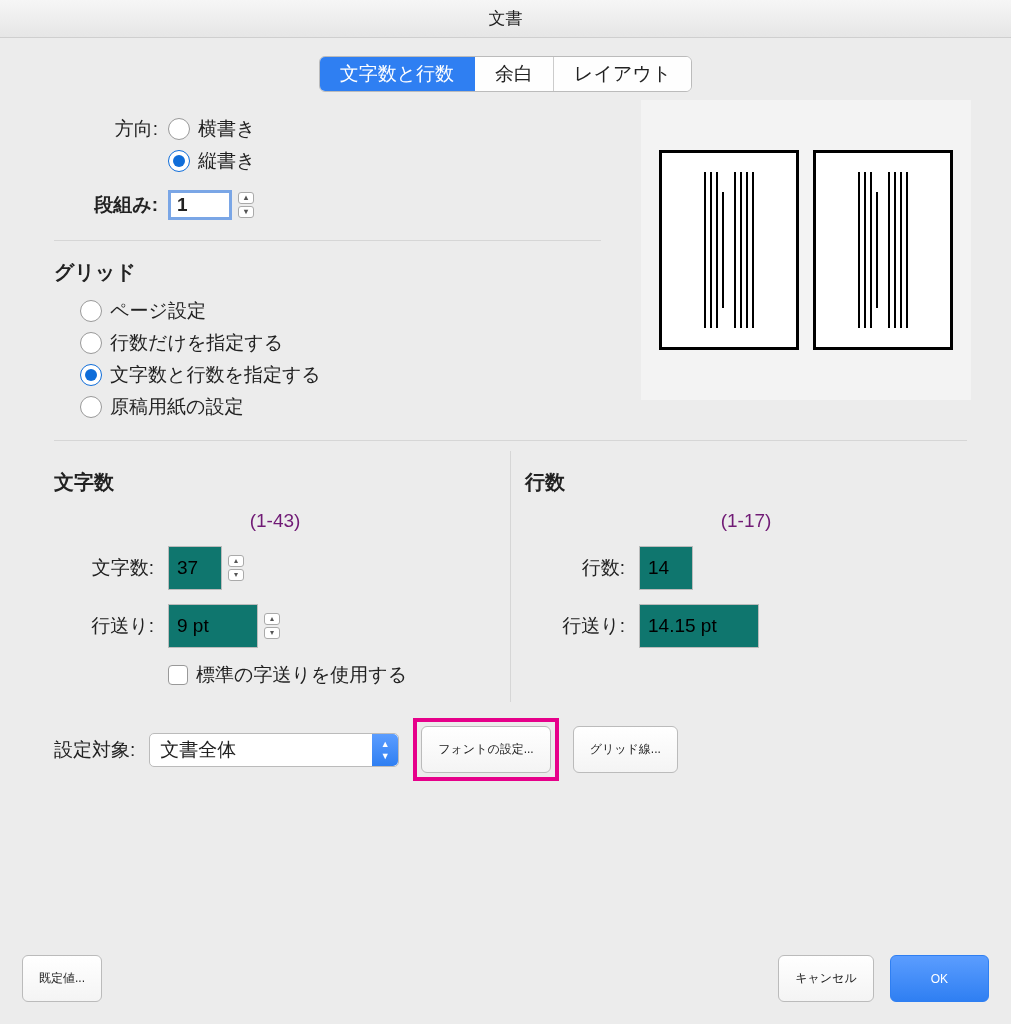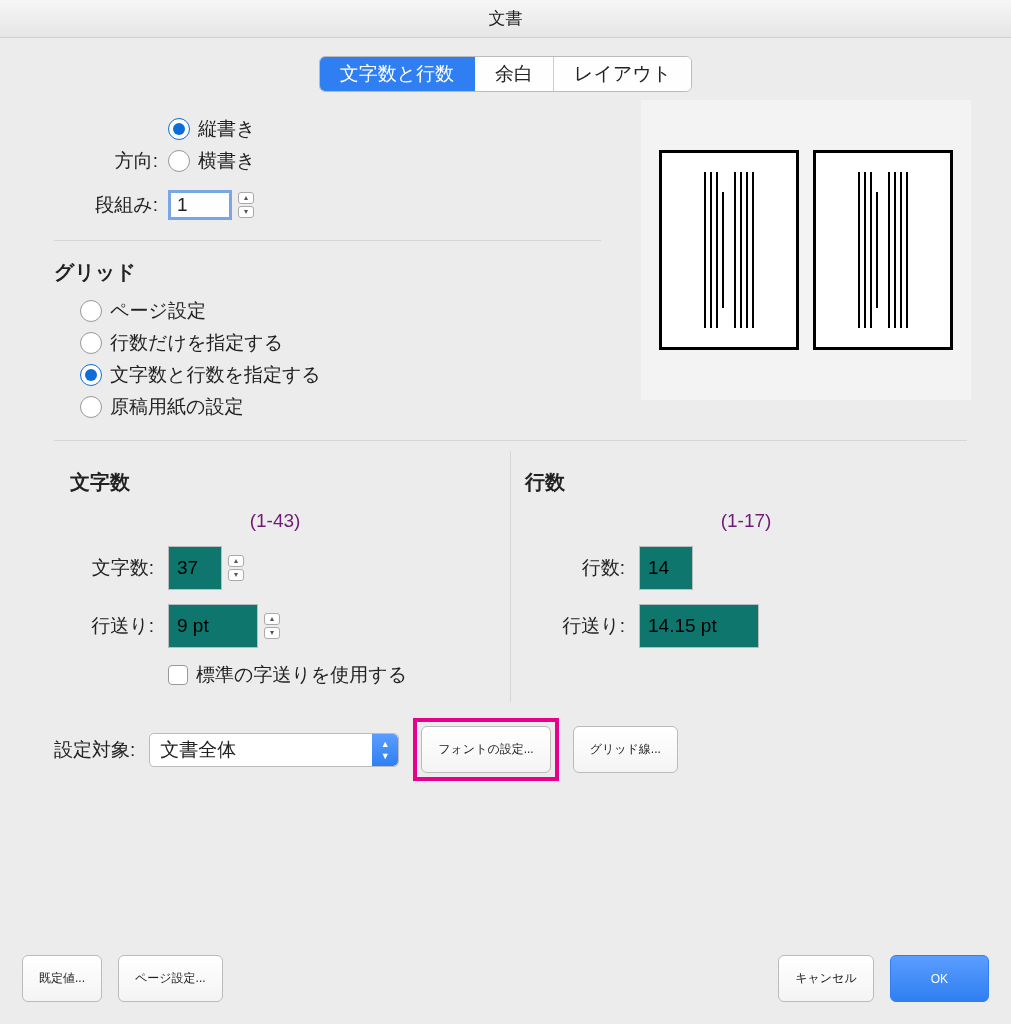--- a/index.html
+++ b/index.html
@@ -199,30 +199,30 @@
       <span style="height:80%"></span>
         <span style="height:60%"></span>
       <span style="height:80%;margin-left:6px"></span>
         <span style="height:80%"></span>
       <span style="height:80%"></span>
         <span style="height:80%"></span>
     </div>
   </div>
 
   <div class="row">
+    <div class="label-col">方向:</div>
+    <span class="radio"></span>
+    <span>横書き</span>
+  </div>
+  <div class="row">
     <div class="label-col"></div>
     <span class="radio selected"></span>
     <span>縦書き</span>
   </div>
-  <div class="row">
-    <div class="label-col">方向:</div>
-    <span class="radio"></span>
-    <span>横書き</span>
-  </div>
-  <div class="row" style="margin-top:16px;">
+  <div class="row" style="margin-top:16px;font-weight:bold;">
     <div class="label-col">段組み:</div>
     <div class="numsel">1</div>
     <div class="stepper">
         <span>▴</span>
         <span>▾</span>
       </div>
   </div>
 
   <div class="divider" style="margin-right:380px;"></div>
 
@@ -243,21 +243,21 @@
     <div class="row">
       <span class="radio"></span>
       <span>原稿用紙の設定</span>
     </div>
   </div>
 
   <div class="divider"></div>
 
   <div class="cols2">
     <div>
-      <h4 class="section" style="margin-left:16px">文字数</h4>
+      <h4 class="section" style="margin-left:0">文字数</h4>
       <div class="range">(1-43)</div>
       <div class="inline">
         <div class="lbl">文字数:</div>
         <input class="txt" style="width: 54px;" value="37">
         <div class="stepper">
             <span>▴</span>
             <span>▾</span>
           </div>
       </div>
       <div class="inline">
@@ -299,17 +299,16 @@
     <div class="highlight-box">
       <div class="btn">フォントの設定...</div>
     </div>
     <div class="btn">グリッド線...</div>
   </div>
 
 </div>
 
 <div class="footer">
   <div class="btn">既定値...</div>
-  <div class="btn">ページ設定...</div>
   <div class="spacer"></div>
   <div class="btn">キャンセル</div>
   <div class="btn primary">OK</div>
 </div>
 
 </body></html>

